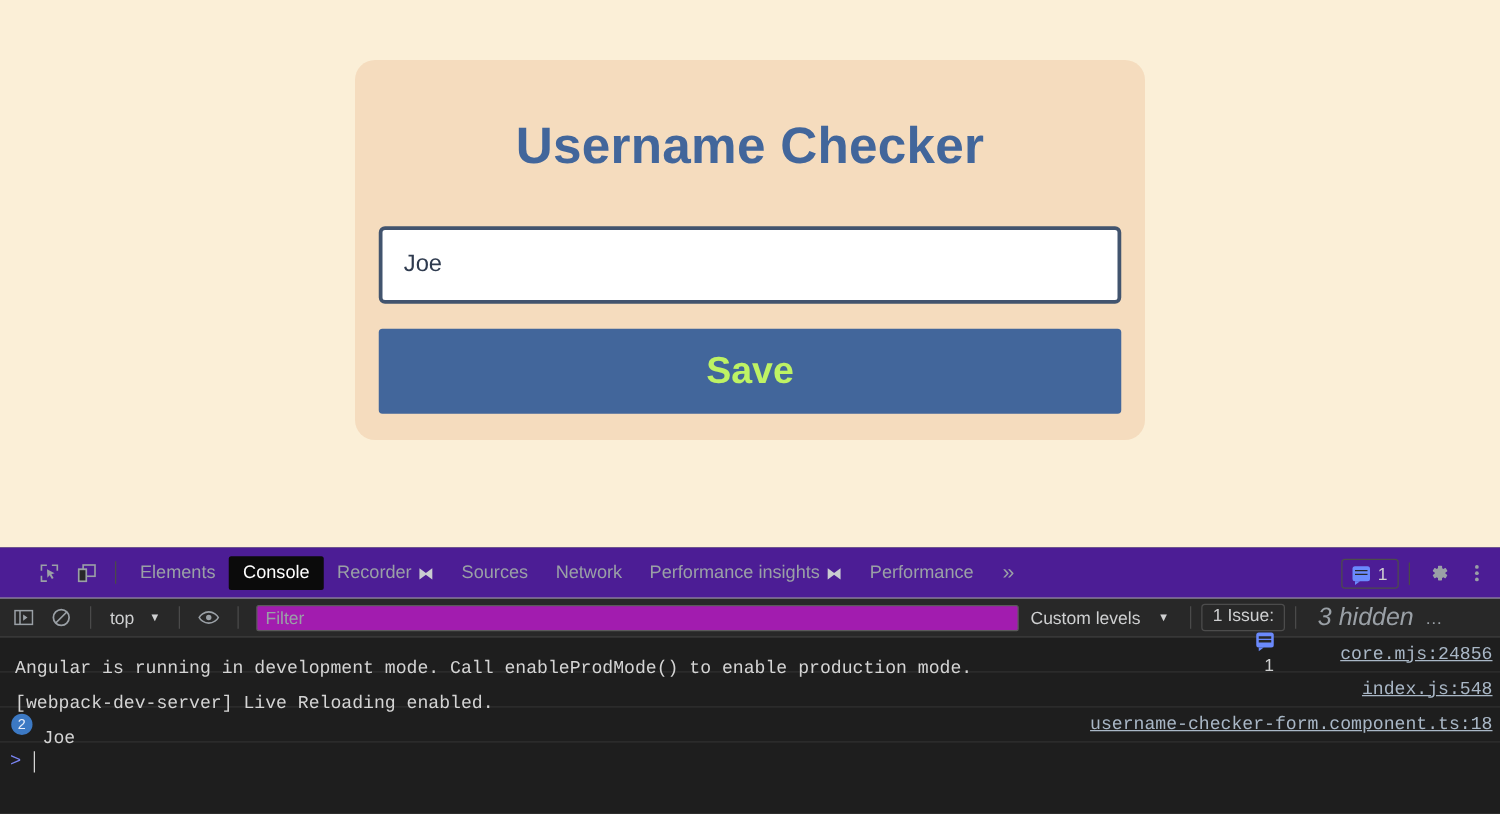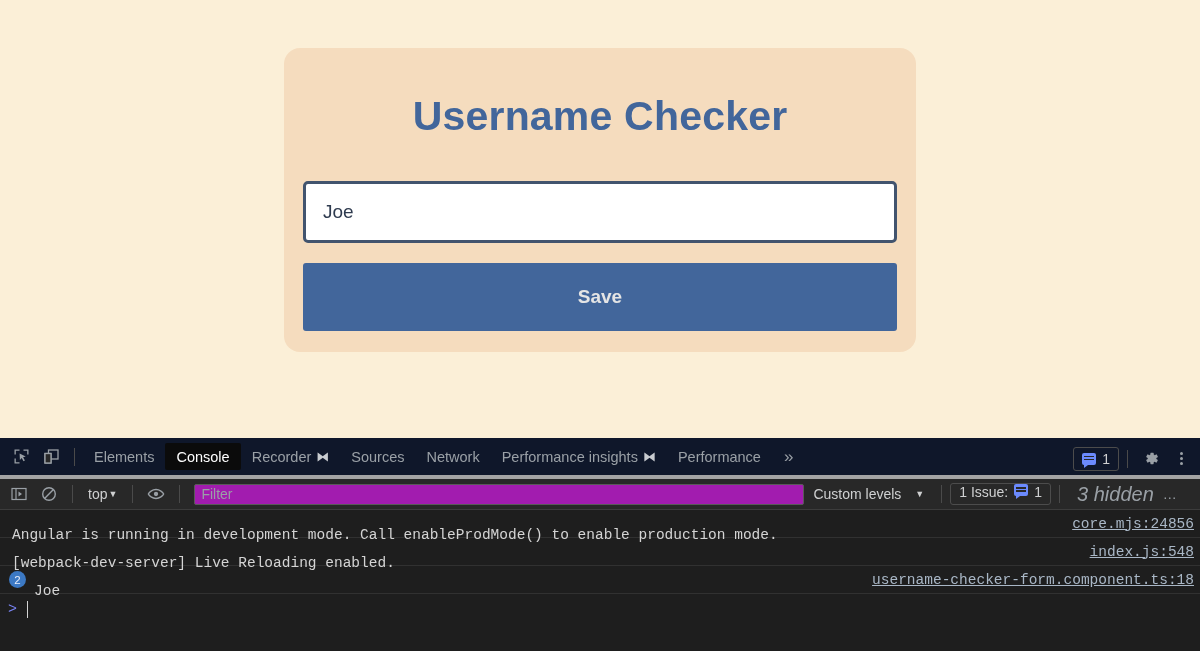--- a/index.html
+++ b/index.html
@@ -65,48 +65,48 @@
 
   #save-button {
     position: absolute;
     left: 19px;
     top: 215px;
     width: 594px;
     height: 68px;
     background: #42669b;
     border: none;
     border-radius: 3px;
-    color: #e5e5e5;
+    color: #bef264;
     font-family: "Liberation Sans", sans-serif;
-    font-size: 19px;
+    font-size: 30px;
     font-weight: 700;
     cursor: pointer;
   }
 
   
   #devtools {
     position: absolute;
     left: 0;
     top: 438px;
     width: 1200px;
     height: 213px;
     background: #282828;
     color: #cfd0d1;
     font-family: "Liberation Sans", sans-serif;
   }
 
   
   #dt-tabbar {
     position: relative;
     height: 41px;
-    background: #0f172a;
-    border-bottom: 4px solid #a3a3a3;
-    display: flex;
-    align-items: center;
-    padding-left: 6px;
+    background: #4c1d95;
+    border-bottom: 1px solid #a3a3a3;
+    display: flex;
+    align-items: center;
+    padding-left: 24px;
   }
 
   .dt-iconbtn {
     width: 30px; height: 30px;
     display: flex; align-items: center; justify-content: center;
     color: #9aa0a6;
     cursor: pointer;
     flex: none;
   }
   .dt-iconbtn svg { display: block; }
@@ -198,21 +198,21 @@
     display: flex;
     align-items: center;
     padding-left: 4px;
   }
 
   .fb-ctx {
     font-size: 14px;
     color: #cfd0d1;
     display: flex;
     align-items: center;
-    gap: 1px;
+    gap: 12px;
     padding: 0 7px;
     height: 22px;
     cursor: pointer;
     white-space: nowrap;
   }
   .caret { font-size: 9px; color: #cfd0d1; }
 
   #filter-input {
     width: 610px;
     height: 21px;
@@ -232,29 +232,30 @@
   #levels-select {
     font-size: 14px;
     color: #cfd0d1;
     display: flex; align-items: center; gap: 14px;
     padding: 0 9px;
     cursor: pointer;
     white-space: nowrap;
   }
 
   #issues-pill-2 {
-    display: flex; align-items: flex-start; gap: 6px;
+    display: flex; align-items: flex-end; gap: 6px;
     height: 22px;
     padding: 0 8px;
     border: 1px solid #4c4c4c;
     border-radius: 3px;
     font-size: 14px;
     color: #cfd0d1;
     cursor: pointer;
     white-space: nowrap;
+    flex-direction: column;
   }
 
   #hidden-count {
     font-size: 20px;
     color: #9aa0a6;
     padding: 0 9px;
     white-space: nowrap;
     cursor: pointer;
     font-style: italic;
   }

